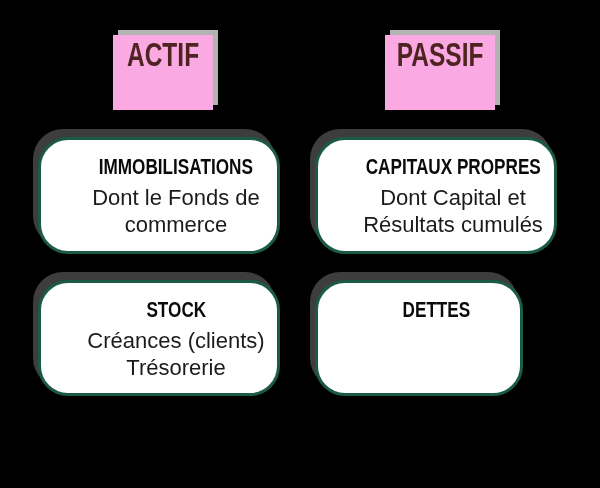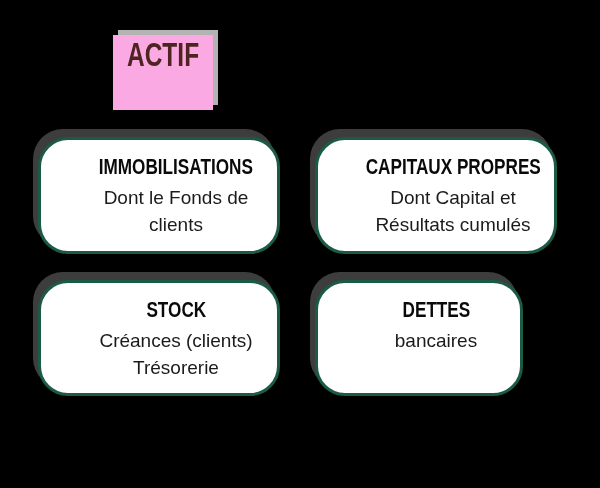--- a/index.html
+++ b/index.html
@@ -57,52 +57,54 @@
   .card-title{
     font-size:22px;
     font-weight:bold;
     color:var(--title-color);
     line-height:34px;
     transform:scaleX(.78);
     transform-origin:center;
     white-space:nowrap;
   }
   .card-line{
-    font-size:19px;
+    font-size:22px;
     line-height:27px;
     color:var(--body-color);
     white-space:nowrap;
   }
 </style>
 </head>
 <body>
 
 <div class="canvas">
 
   <div class="pink-header hdr-actif">
     <span class="hdr-text">ACTIF</span>
   </div>
 
+  <div class="pink-header hdr-passif">
+    <span class="hdr-text">PASSIF</span>
+  </div>
 
   <div class="card card-a1">
     <div class="card-title">IMMOBILISATIONS</div>
     <div class="card-line">Dont le Fonds de</div>
-    <div class="card-line">clients</div>
+    <div class="card-line">commerce</div>
   </div>
 
   <div class="card card-b1">
     <div class="card-title">CAPITAUX PROPRES</div>
     <div class="card-line">Dont Capital et</div>
     <div class="card-line">Résultats cumulés</div>
   </div>
 
   <div class="card card-a2">
     <div class="card-title">STOCK</div>
     <div class="card-line">Créances (clients)</div>
     <div class="card-line">Trésorerie</div>
   </div>
 
   <div class="card card-b2">
     <div class="card-title">DETTES</div>
-    <div class="card-line">bancaires</div>
   </div>
 
 </div>
 
 </body></html>

